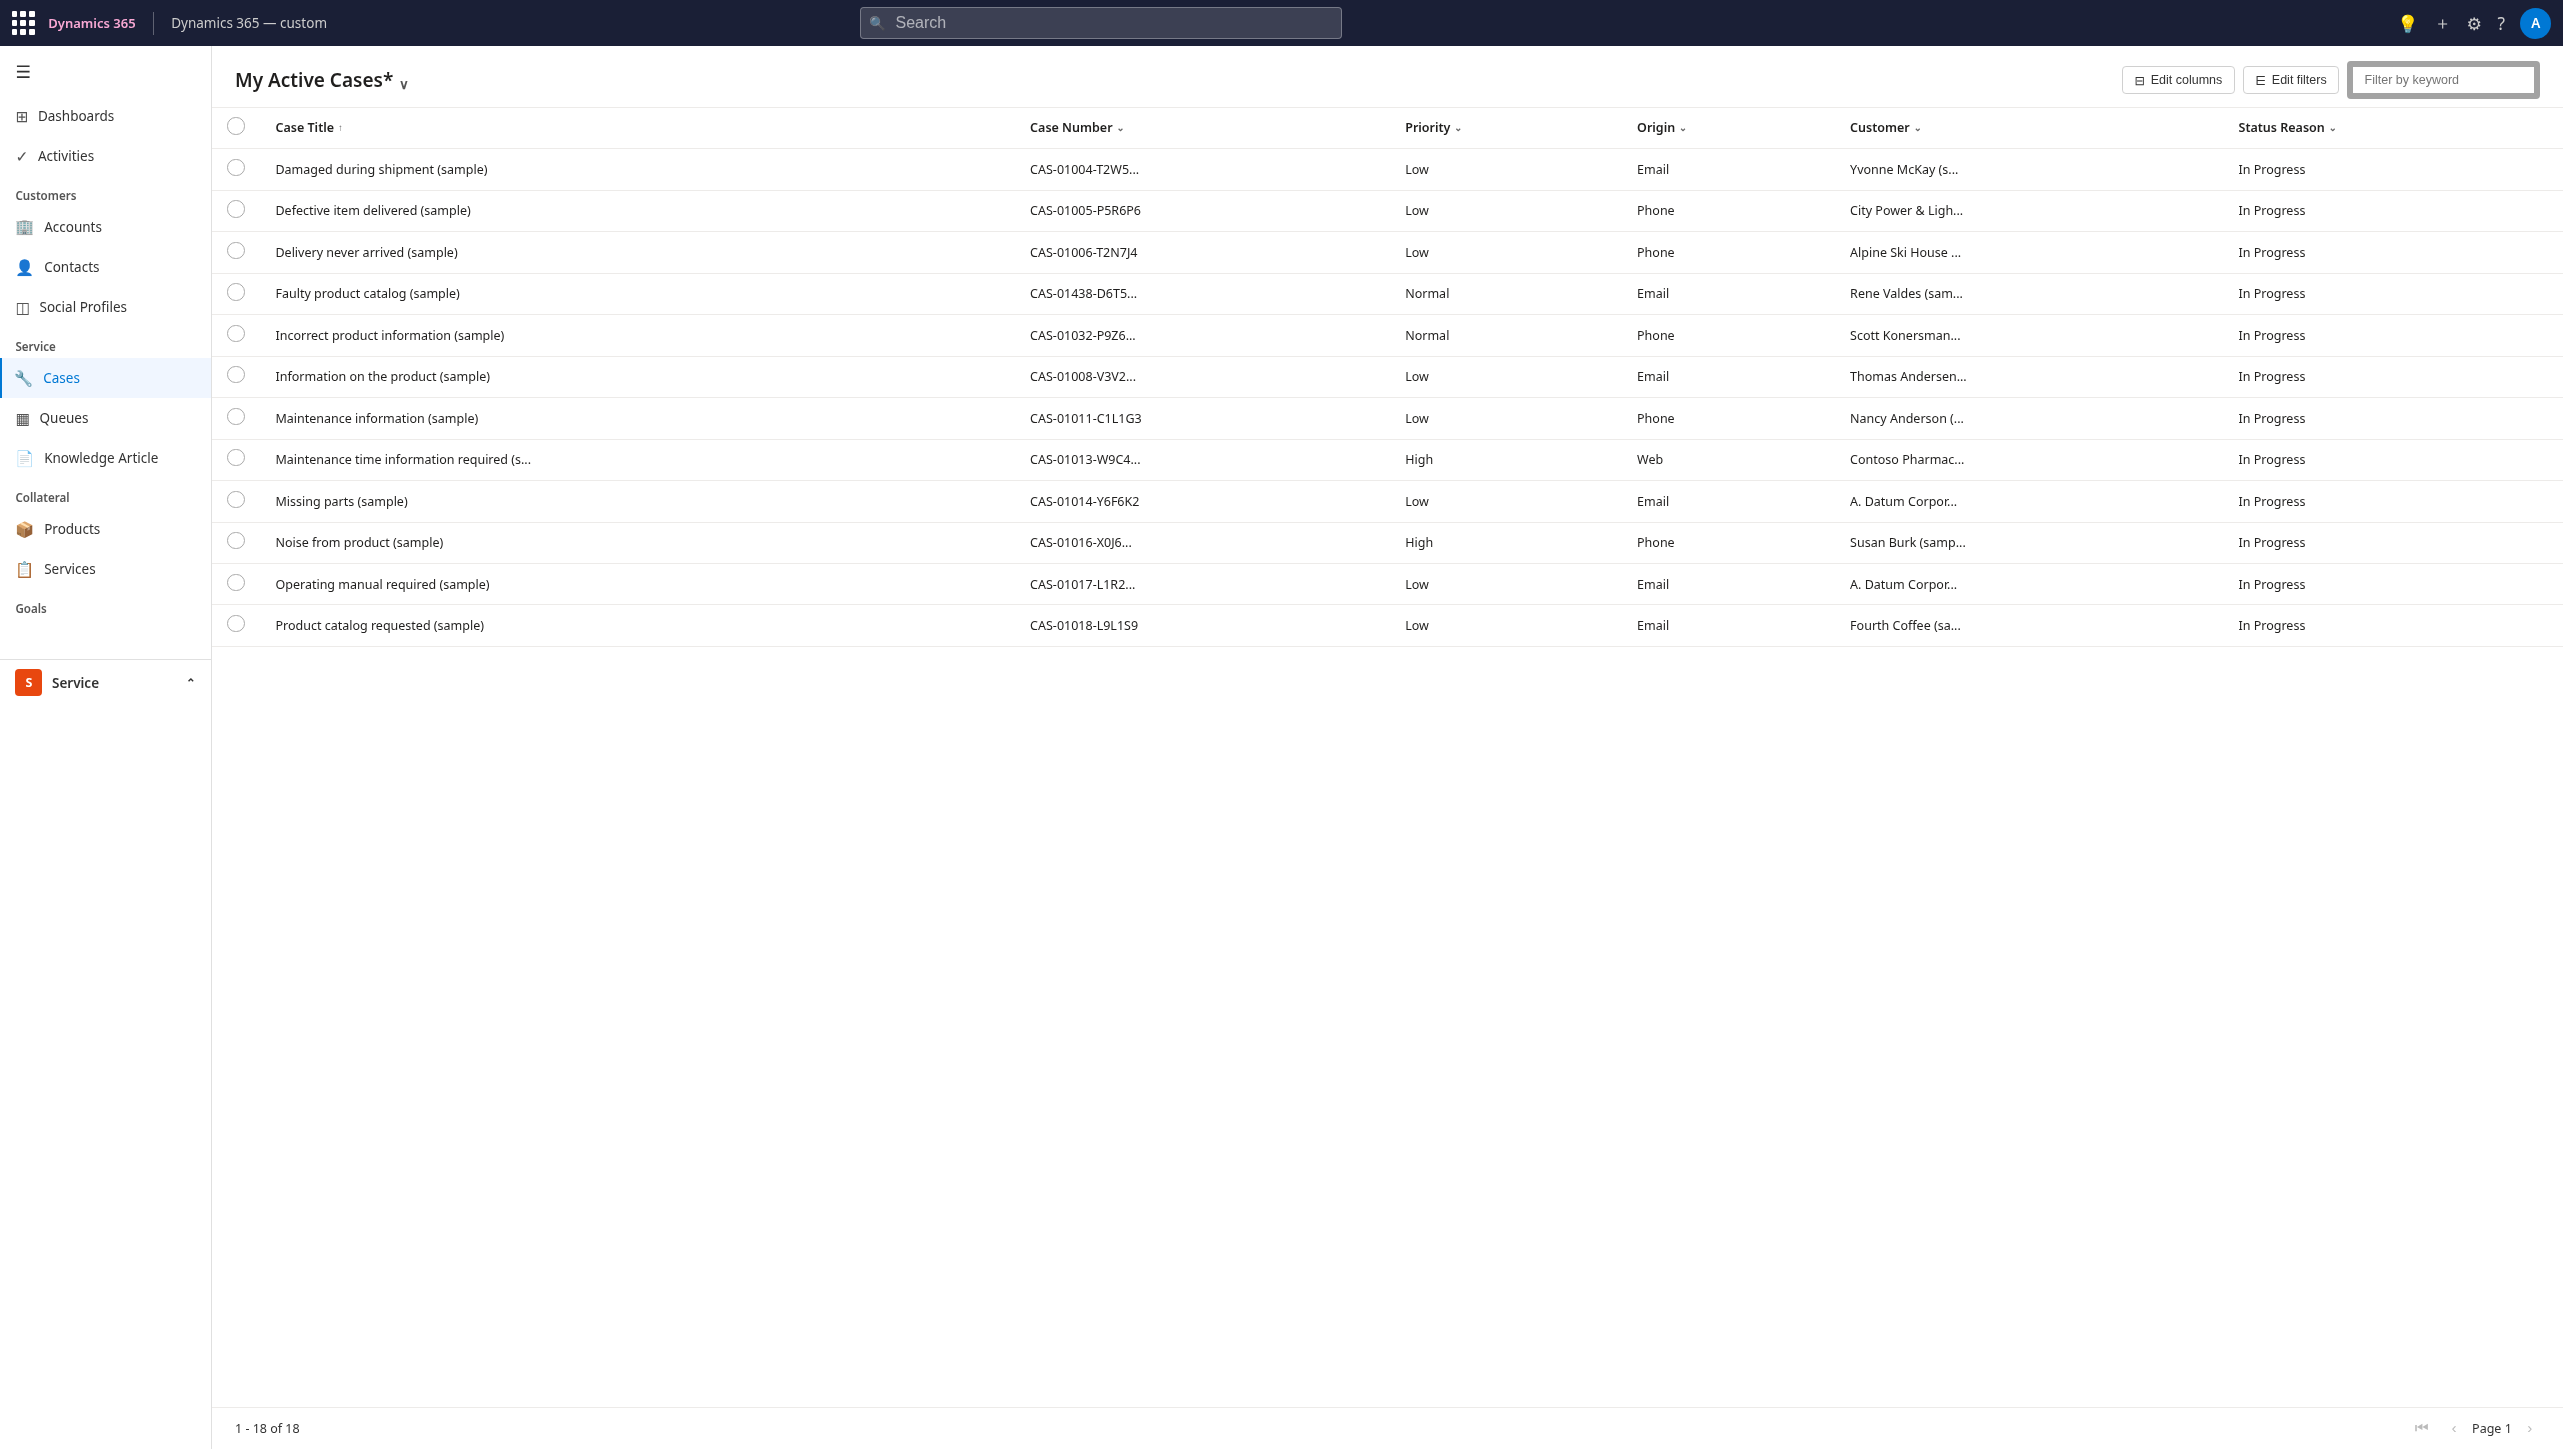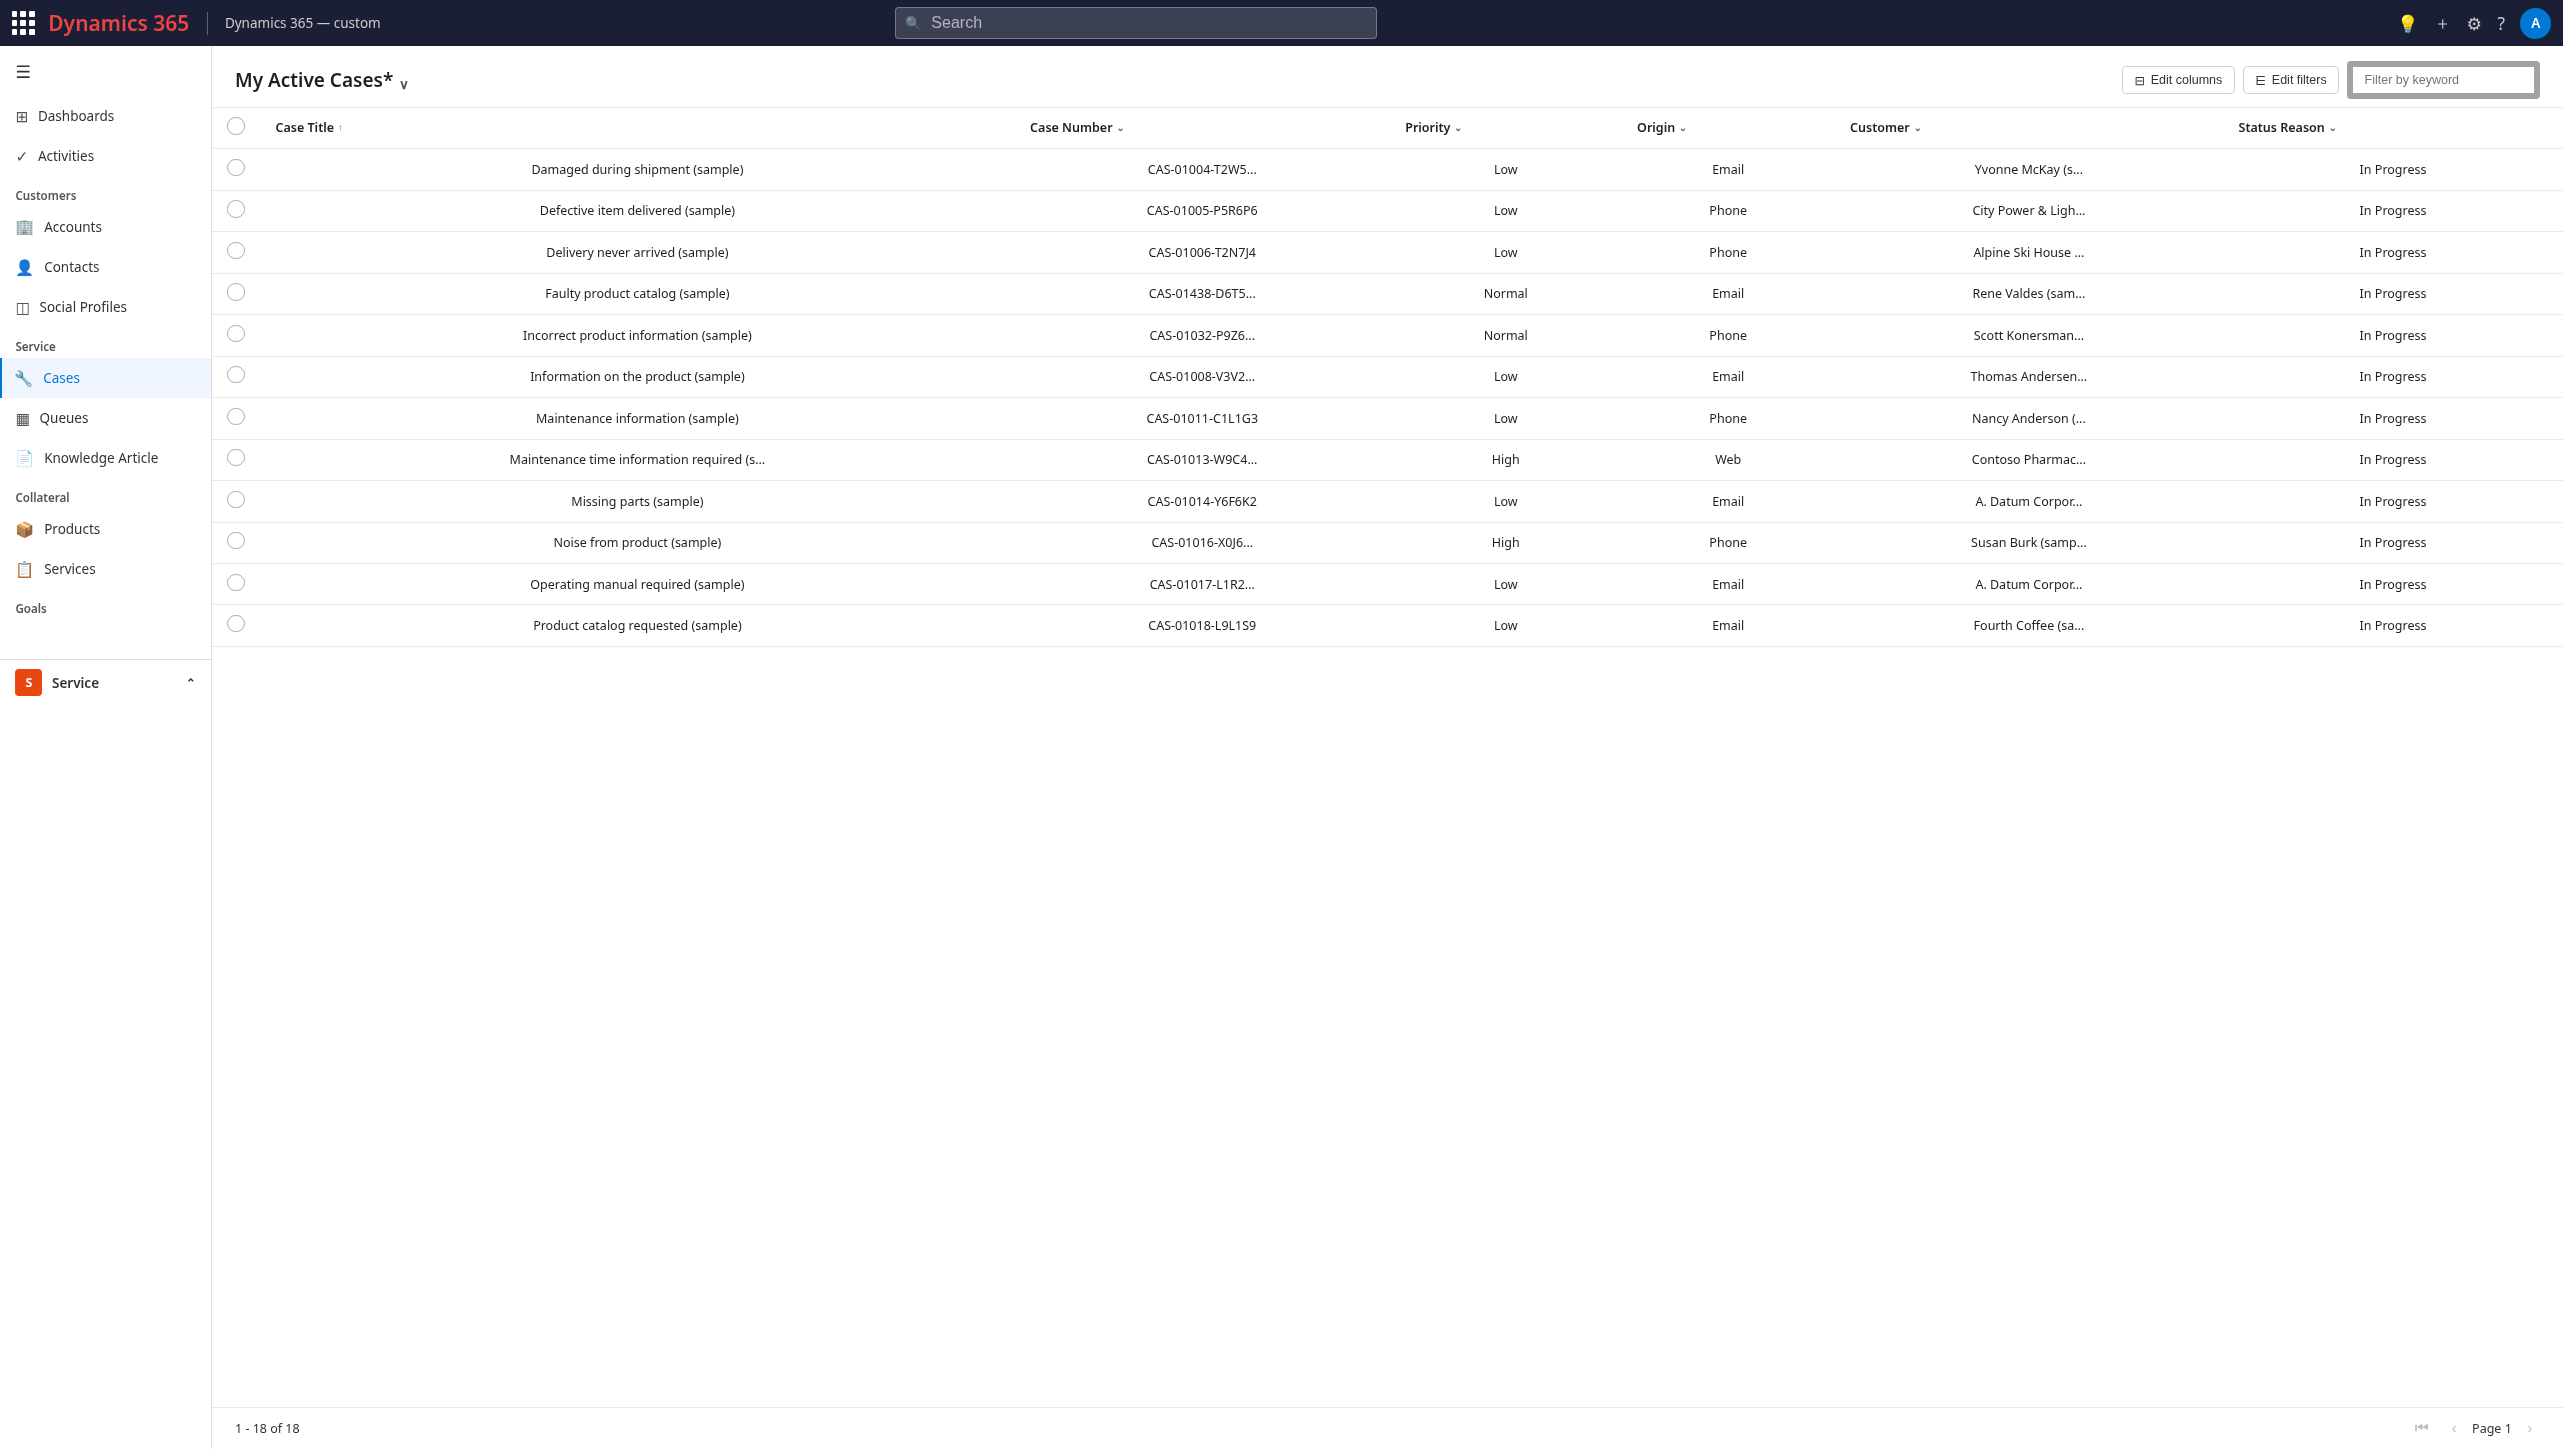--- a/index.html
+++ b/index.html
@@ -19,21 +19,21 @@
     }
     .top-nav .waffle {
       display: grid;
       grid-template-columns: repeat(3,5.8px);
       grid-template-rows: repeat(3,5.8px);
       gap: 2.9px;
       cursor: pointer;
       margin-right: 3.9px;
     }
     .top-nav .waffle span { background: #fff; border-radius: 1px; width: 5.8px; height: 5.8px; display: block; }
-    .top-nav .app-name { font-weight: 600; font-size: 21px; color: #ef4444; white-space: nowrap; }
+    .top-nav .app-name { font-weight: 600; font-size: 13px; color: #f9a8d4; white-space: nowrap; }
     .top-nav .divider { width: 1px; height: 23px; background: rgba(255,255,255,0.3); margin: 0 7.7px; }
     .top-nav .env-name { font-size: 13.5px; color: #ccc; white-space: nowrap; }
     .top-nav .search-box {
       flex: 1;
       max-width: 482px;
       margin: 0 auto;
       position: relative;
     }
     .top-nav .search-box input {
       width: 100%;
@@ -189,21 +189,20 @@
       color: #201f1e;
       white-space: nowrap;
       cursor: pointer;
       user-select: none;
     }
     thead th .th-inner { display: flex; align-items: center; gap: 3.9px; }
     thead th .sort-icon { font-size: 9.6px; color: #666; }
     tbody tr {
       border-bottom: 1px solid #edebe9;
       cursor: pointer;
-      text-align: center;
     }
     tbody td {
       padding: 9.6px 15.4px;
       font-size: 12.5px;
       color: #201f1e;
       white-space: nowrap;
     }
     .checkbox-col { width: 39px; }
     .checkbox-circle {
       width: 17.3px; height: 17.3px;

